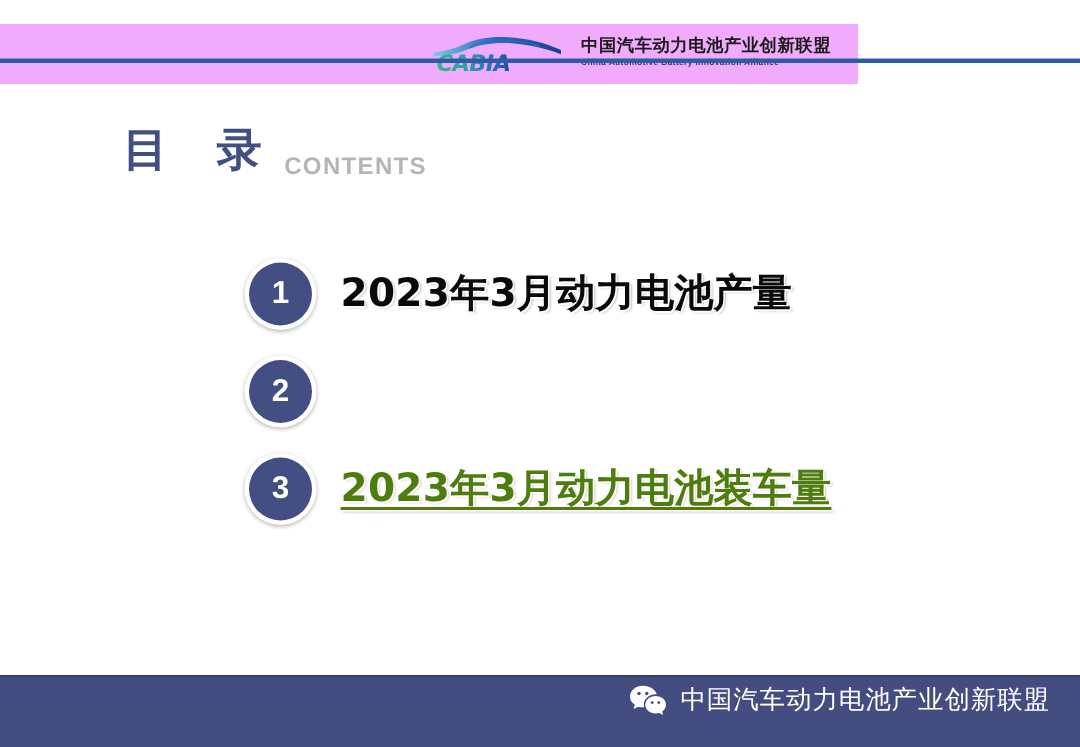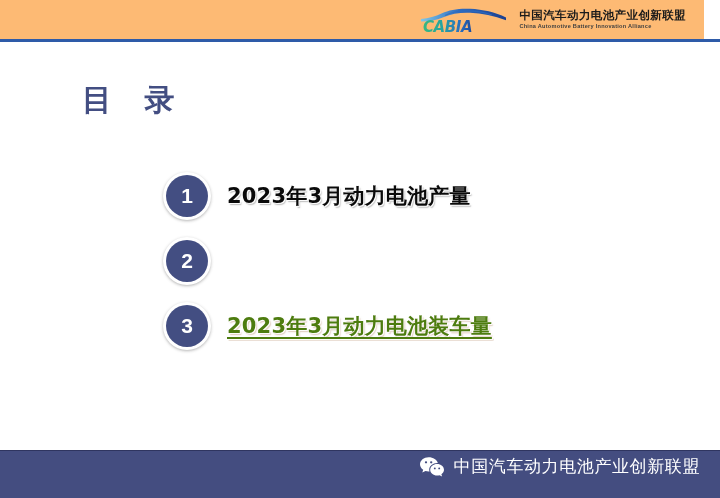--- a/index.html
+++ b/index.html
@@ -18,25 +18,25 @@
     position: relative;
     width: 720px;
     height: 498px;
     background: #ffffff;
     overflow: hidden;
   }
 
   
   .header {
     position: absolute;
-    top: 0;
-    left: 0;
-    width: 704px;
+    top: 16px;
+    left: 0;
+    width: 572px;
     height: 40px;
-    background: #fdba74;
+    background: #f0abfc;
   }
   .brand-block {
     position: absolute;
     right: 18px;
     top: 5px;
     display: flex;
     align-items: center;
     gap: 8px;
   }
   .logo-mark {
@@ -138,21 +138,21 @@
     color: #ffffff;
     font-size: 21px;
     font-weight: bold;
     display: flex;
     align-items: center;
     justify-content: center;
     font-family: "Liberation Sans", sans-serif;
   }
   .item-label {
     margin-left: 16px;
-    font-size: 21px;
+    font-size: 26px;
     font-weight: bold;
     font-family: "DejaVu Sans", "Liberation Sans", sans-serif;
     letter-spacing: 0.2px;
     white-space: nowrap;
   }
   .item-label.plain {
     color: #0a0a0a;
     text-shadow: 1px 1px 0 rgba(255,255,255,0.95),
                  1.6px 1.6px 1.4px rgba(130,130,130,0.55);
   }
@@ -231,20 +231,21 @@
         <div class="brand-cn">中国汽车动力电池产业创新联盟</div>
         <div class="brand-en">China Automotive Battery Innovation Alliance</div>
       </div>
 
     </div>
   </div>
   <div class="header-rule"></div>
 
   <div class="title-row">
     <span class="title-cn">目 录</span>
+    <span class="title-en">CONTENTS</span>
   </div>
 
   <div class="contents">
 
     <div class="content-item">
       <div class="badge-wrap">
         <div class="badge-ring"></div>
         <div class="badge-circle">1</div>
       </div>
       <div class="item-label plain">2023年3月动力电池产量</div>

